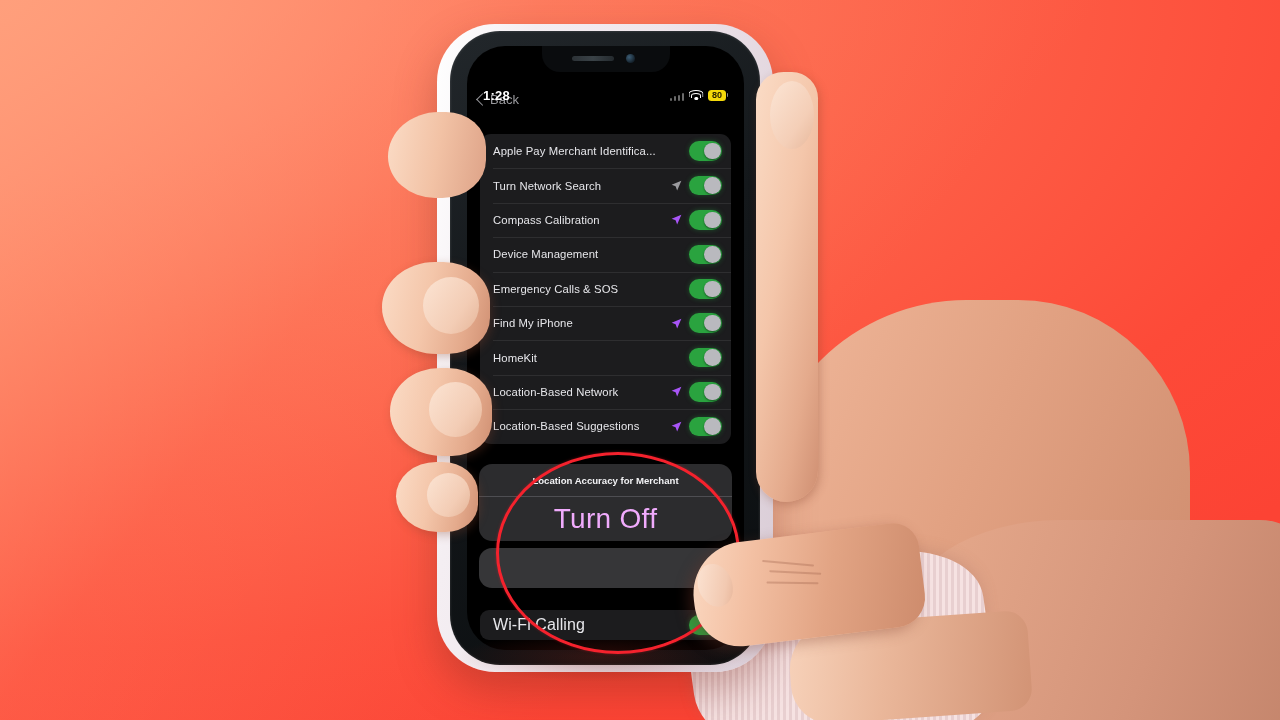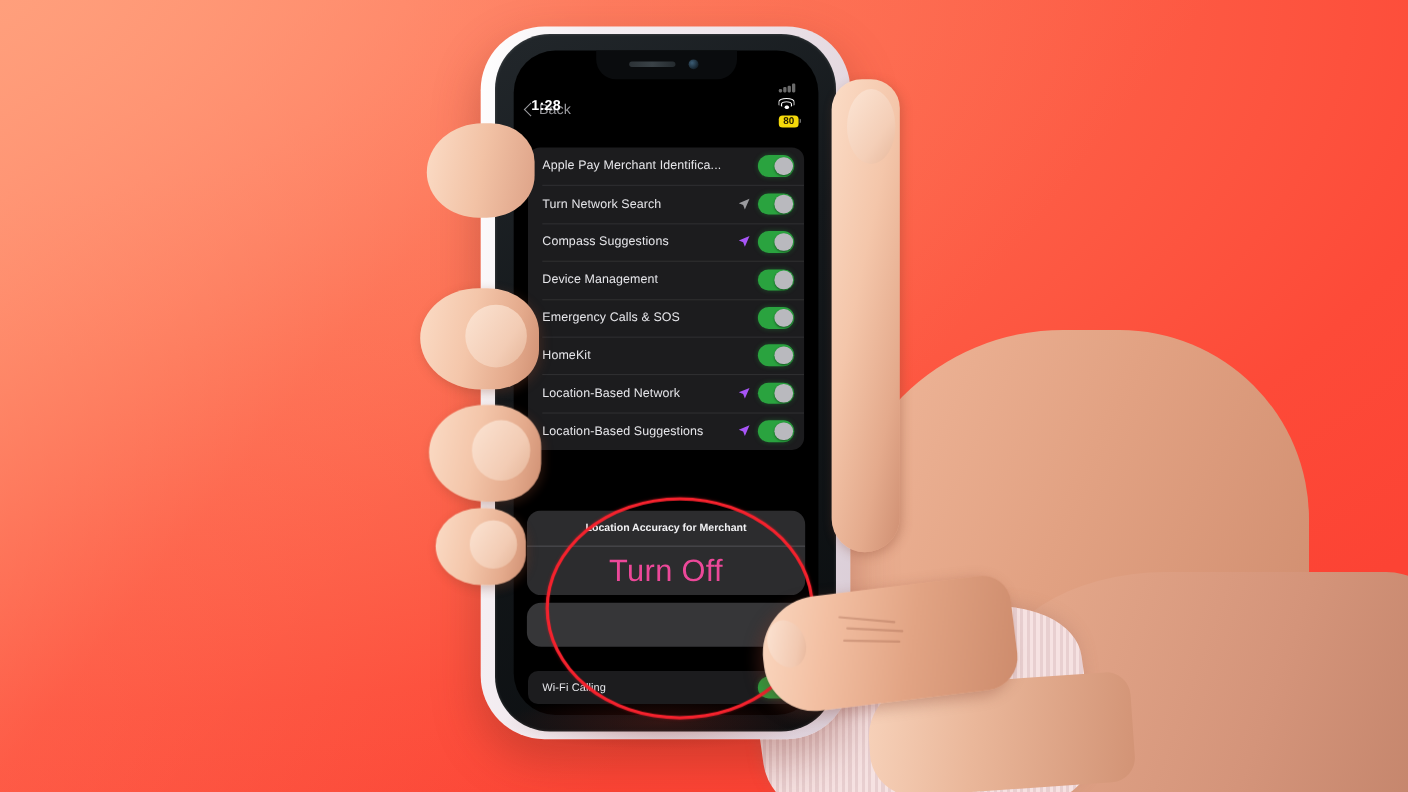--- a/index.html
+++ b/index.html
@@ -77,21 +77,21 @@
     background:radial-gradient(circle at 35% 35%,#3c5d75,#15222c 70%);
   }
 
   
   .statusbar{
     position:absolute;left:0;top:0;width:100%;height:34px;
     display:flex;align-items:center;justify-content:space-between;
     padding:0 16px;box-sizing:border-box;color:#fff;z-index:20;margin-top:32px;
   }
   .sb-time{font-size:13px;font-weight:bold;letter-spacing:.2px;}
-  .sb-right{display:flex;align-items:flex-start;gap:5px;flex-direction:column;}
+  .sb-right{display:flex;align-items:flex-end;gap:5px;}
   .sb-signal{display:flex;align-items:flex-end;gap:1.5px;height:9px;}
   .sb-signal i{display:block;width:2.5px;background:#6a6a6a;border-radius:1px;}
   .sb-signal i:nth-child(1){height:3px;}
   .sb-signal i:nth-child(2){height:4.5px;}
   .sb-signal i:nth-child(3){height:6px;}
   .sb-signal i:nth-child(4){height:7.5px;}
   .sb-wifi{width:14px;height:11px;position:relative;}
   .sb-wifi span{position:absolute;left:50%;transform:translateX(-50%);border:1.6px solid #fff;border-bottom:none;border-radius:50% 50% 0 0;}
   .sb-wifi span.a{width:13px;height:6px;top:0;}
   .sb-wifi span.b{width:8px;height:4px;top:3px;}
@@ -155,35 +155,35 @@
     white-space:nowrap;overflow:hidden;
   }
   .sheet-msg{
     color:#d6d6da;font-size:8.6px;line-height:1.35;margin-top:4px;padding:0 4px;
   }
   .sheet-sep{height:1px;background:rgba(120,120,126,.45);}
   .sheet-action{
     height:44px;display:flex;align-items:center;justify-content:center;cursor:pointer;
   }
   .sheet-action .txt{
-    color:#ec4899;font-size:28px;letter-spacing:.3px;
+    color:#f0abfc;font-size:28px;letter-spacing:.3px;
   }
   .sheet-cancel{
     margin-top:7px;background:rgba(56,56,58,.97);border-radius:13px;
     height:40px;display:flex;align-items:center;justify-content:center;cursor:pointer;
   }
   .sheet-cancel .txt{color:#3d93ff;font-size:12.5px;font-weight:bold;opacity:.0;}
 
   
   .bottom-row{
     position:absolute;left:13px;bottom:10px;width:251px;height:30px;
     background:#1c1c1e;border-radius:9px;display:flex;align-items:center;
     padding:0 9px 0 13px;box-sizing:border-box;z-index:10;
   }
-  .bottom-row .row-label{font-size:10px;}
+  .bottom-row .row-label{font-size:16px;}
 
   
   .annot{
     position:absolute;left:496px;top:452px;width:238px;height:196px;
     border:3.5px solid #f5222d;border-radius:50%;
     z-index:60;pointer-events:none;
     box-shadow:0 0 3px rgba(245,34,45,.35);
   }
   
   .point-finger{
@@ -311,21 +311,21 @@
           <div class="arrow">
             <svg viewBox="0 0 24 24">
               <path d="M21 3 3 10.5l7.3 2.9L13.2 21z" fill="#9a9a9e"></path>
             </svg>
           </div>
           <div class="toggle" style="background: rgb(42, 163, 63);">
             <div class="knob"></div>
           </div>
         </div>
         <div class="row">
-          <div class="row-label">Compass Suggestions</div>
+          <div class="row-label">Compass Calibration</div>
           <div class="arrow">
             <svg viewBox="0 0 24 24">
               <path d="M21 3 3 10.5l7.3 2.9L13.2 21z" fill="#a855f7"></path>
             </svg>
           </div>
           <div class="toggle" style="background: rgb(42, 163, 63);">
             <div class="knob"></div>
           </div>
         </div>
         <div class="row">
@@ -337,20 +337,31 @@
           </div>
           <div class="toggle" style="background: rgb(42, 163, 63);">
             <div class="knob"></div>
           </div>
         </div>
         <div class="row">
           <div class="row-label">Emergency Calls &amp; SOS</div>
           <div class="arrow hidden">
             <svg viewBox="0 0 24 24">
               <path d="M21 3 3 10.5l7.3 2.9L13.2 21z" fill="transparent"></path>
+            </svg>
+          </div>
+          <div class="toggle" style="background: rgb(42, 163, 63);">
+            <div class="knob"></div>
+          </div>
+        </div>
+        <div class="row">
+          <div class="row-label">Find My iPhone</div>
+          <div class="arrow">
+            <svg viewBox="0 0 24 24">
+              <path d="M21 3 3 10.5l7.3 2.9L13.2 21z" fill="#a855f7"></path>
             </svg>
           </div>
           <div class="toggle" style="background: rgb(42, 163, 63);">
             <div class="knob"></div>
           </div>
         </div>
         <div class="row">
           <div class="row-label">HomeKit</div>
           <div class="arrow hidden">
             <svg viewBox="0 0 24 24">

